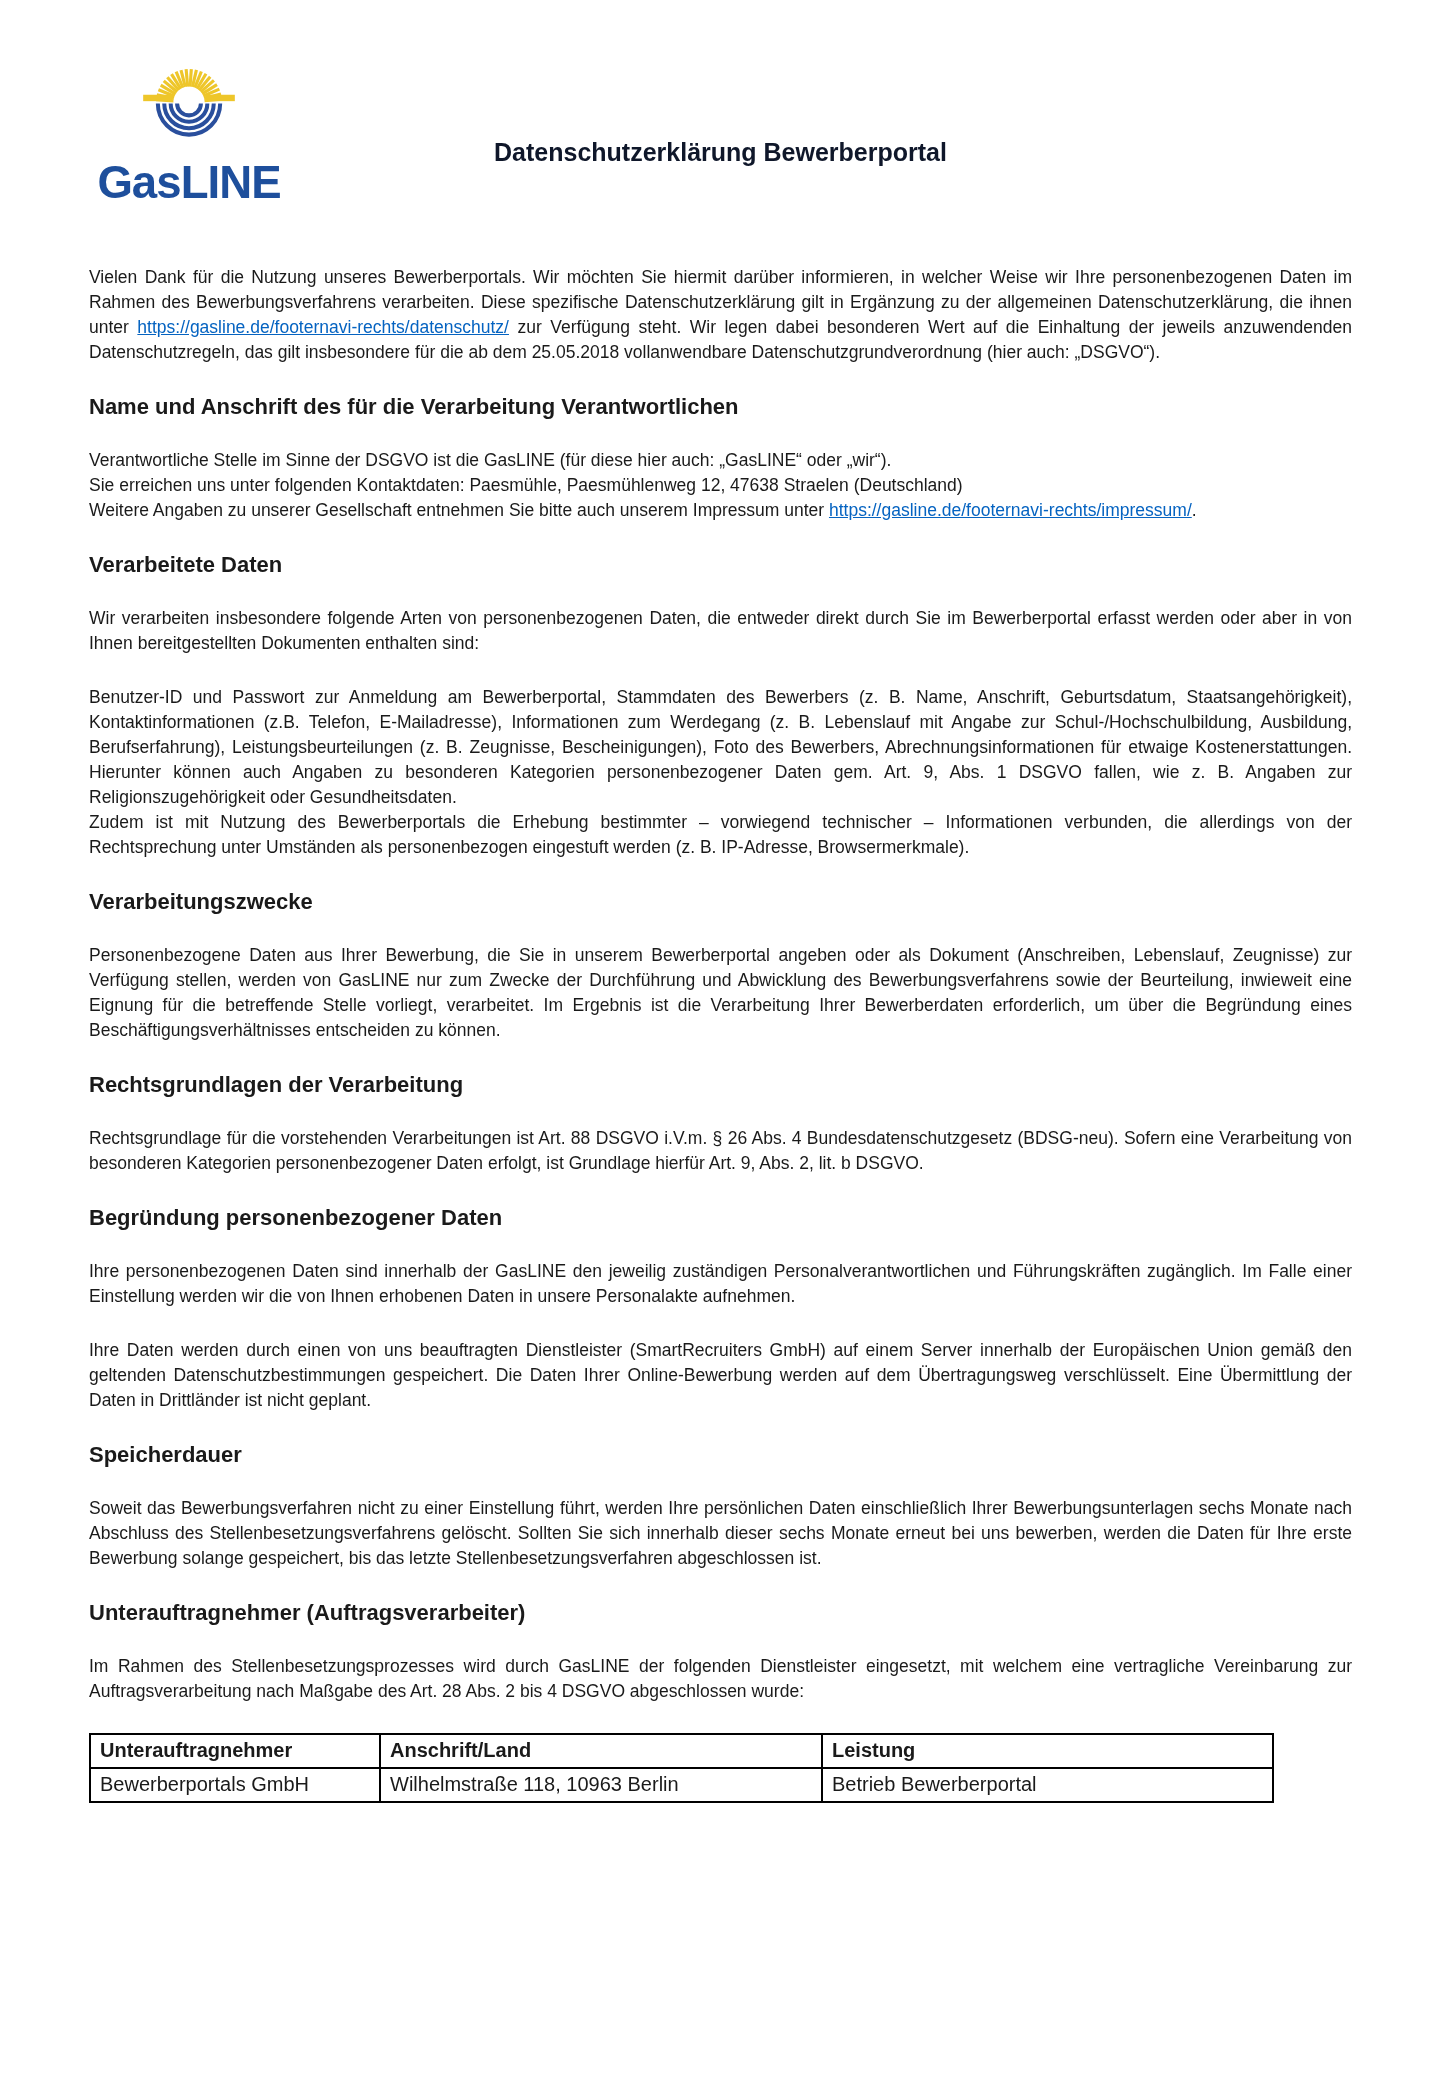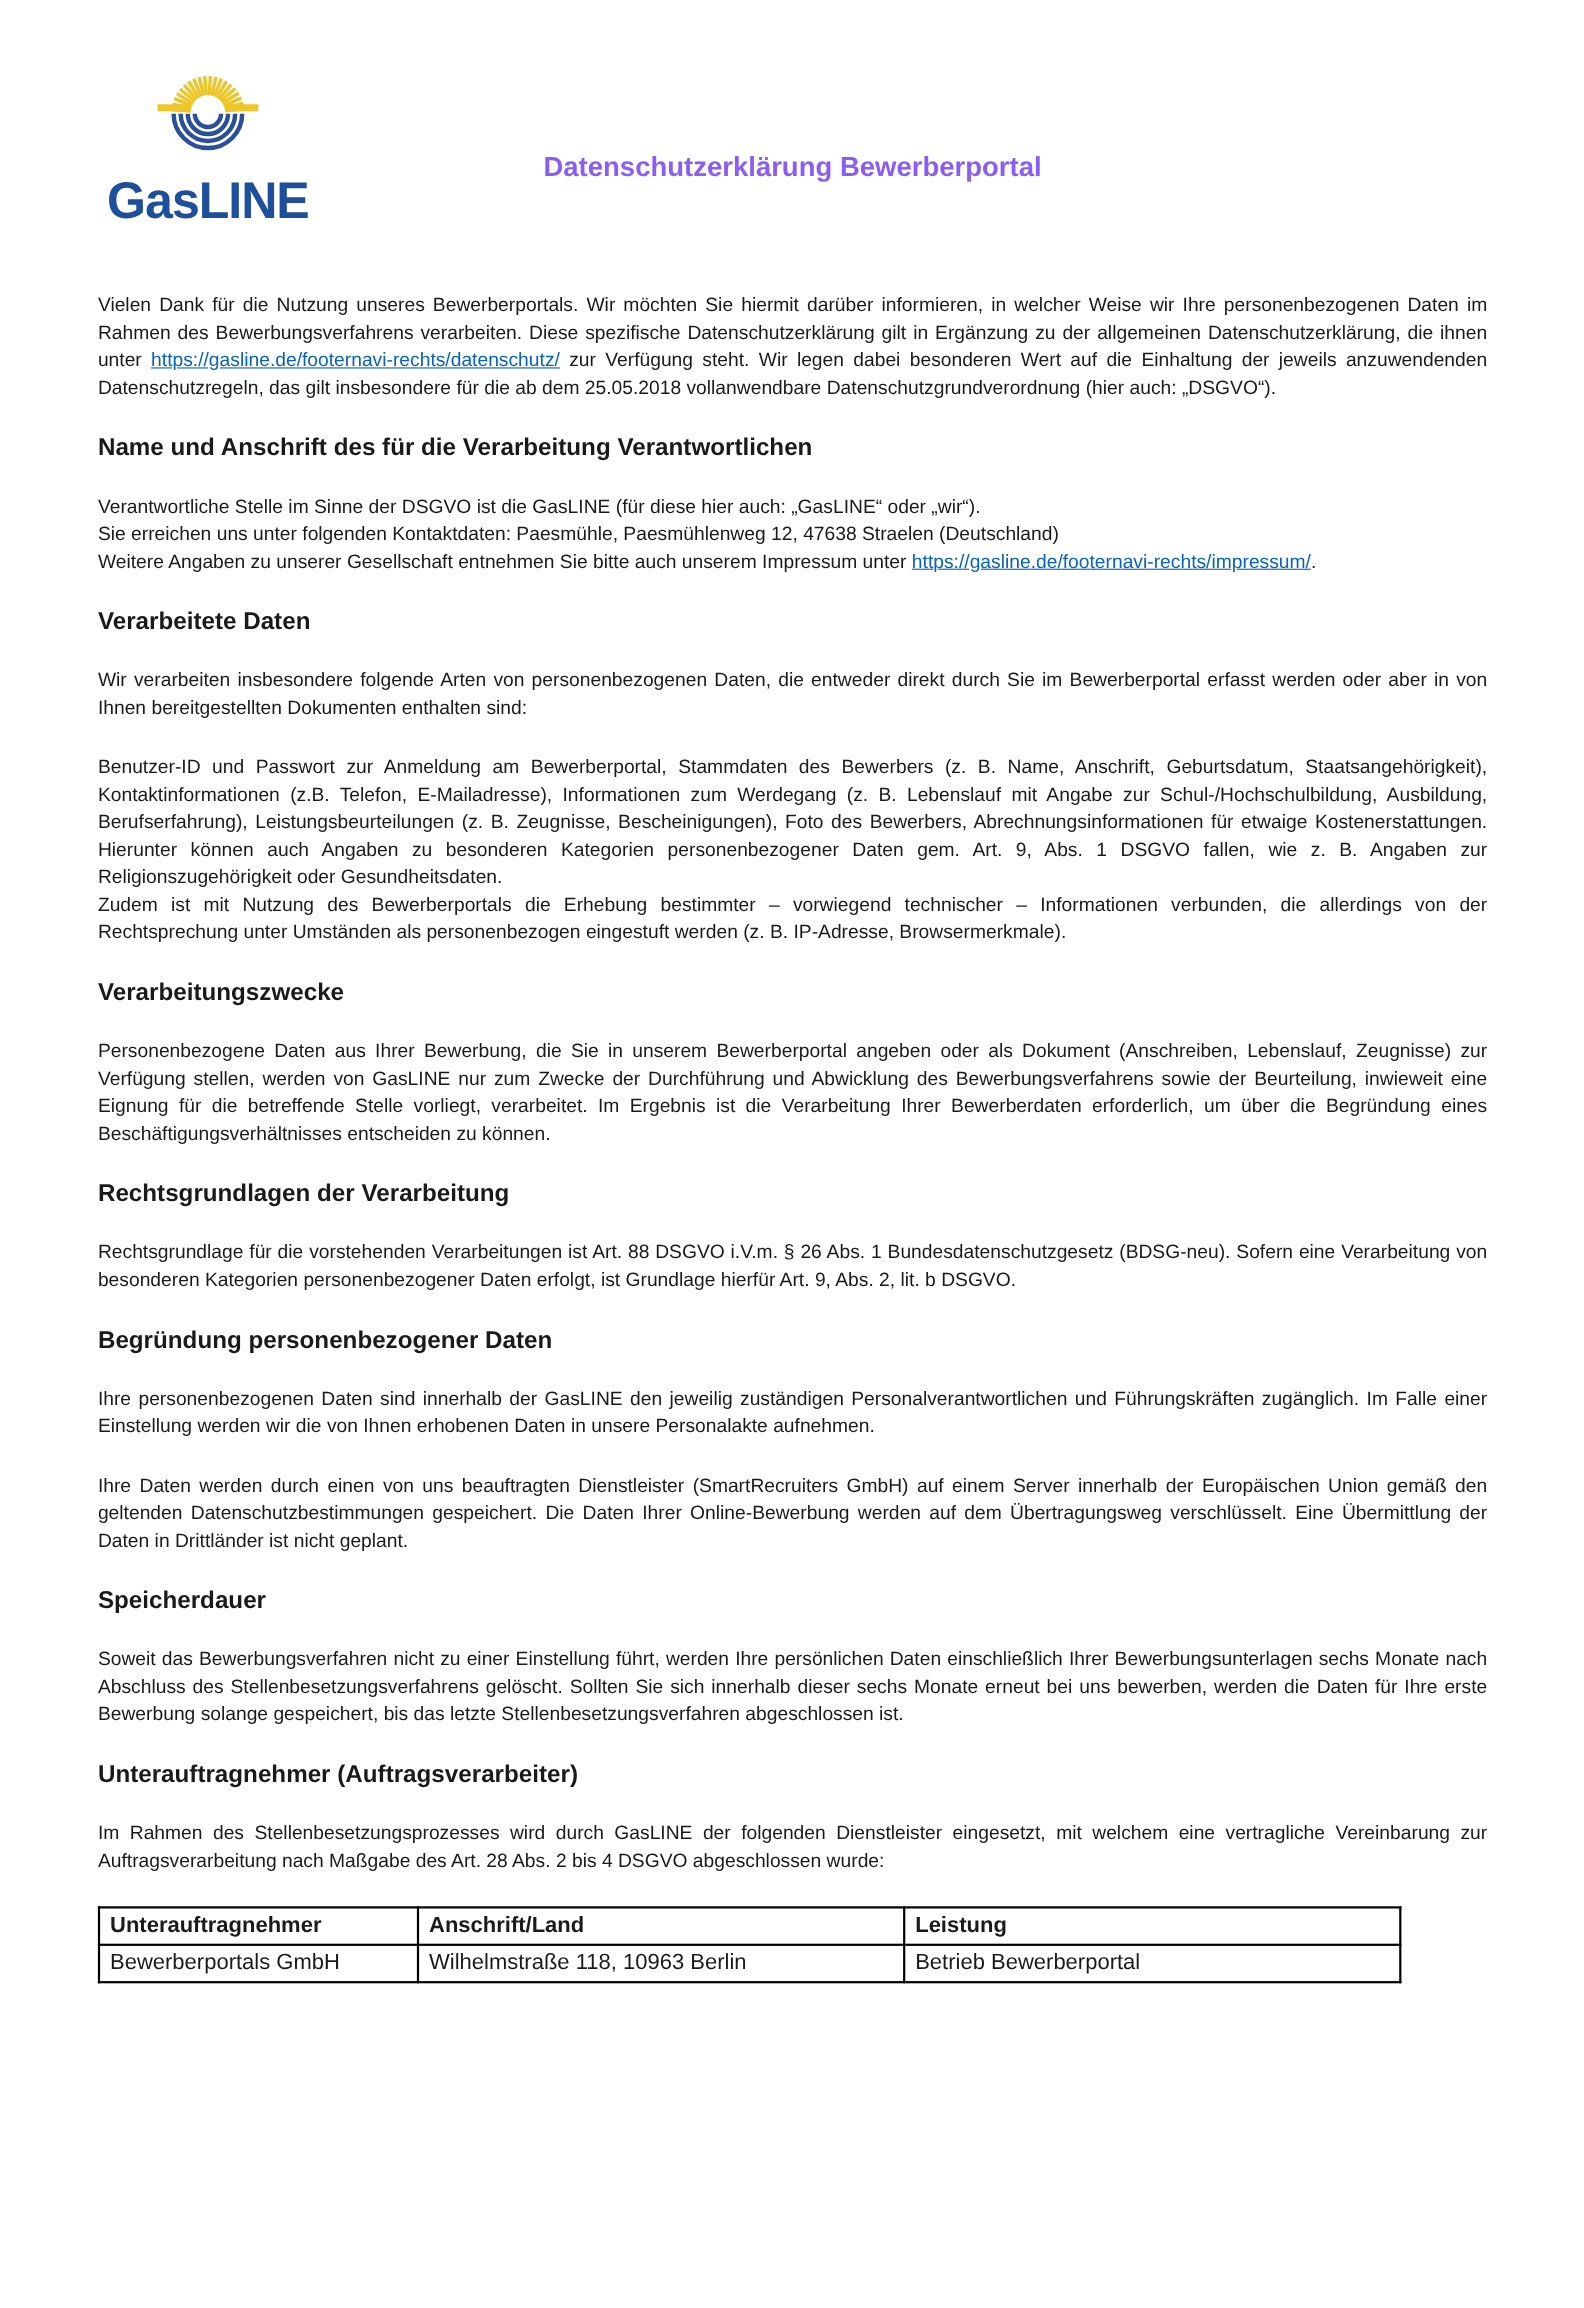--- a/index.html
+++ b/index.html
@@ -52,21 +52,21 @@
   }
   .doc-title {
     position: absolute;
     left: 0;
     right: 0;
     top: 138px;
     margin: 0;
     text-align: center;
     font-size: 25px;
     font-weight: 700;
-    color: #8b5cf6;
+    color: #0f172a;
   }
   
   .content {
     font-size: 17.5px;
     line-height: 25px;
   }
   .para {
     margin: 0 0 29px 0;
     text-align: justify;
   }
@@ -171,21 +171,21 @@
       <p class="para"><span>Benutzer-ID und Passwort zur Anmeldung am Bewerberportal, Stammdaten des Bewerbers (z. B. Name, Anschrift, Geburtsdatum, Staatsangehörigkeit), Kontaktinformationen (z.B. Telefon, E-Mailadresse), Informationen zum Werdegang (z. B. Lebenslauf mit Angabe zur Schul-/Hochschulbildung, Ausbildung, Berufserfahrung), Leistungsbeurteilungen (z. B. Zeugnisse, Bescheinigungen), Foto des Bewerbers, Abrechnungsinformationen für etwaige Kostenerstattungen. Hierunter können auch Angaben zu besonderen Kategorien personenbezogener Daten gem. Art. 9, Abs. 1 DSGVO fallen, wie z. B. Angaben zur Religionszugehörigkeit oder Gesundheitsdaten.</span><br><span>Zudem ist mit Nutzung des Bewerberportals die Erhebung bestimmter – vorwiegend technischer – Informationen verbunden, die allerdings von der Rechtsprechung unter Umständen als personenbezogen eingestuft werden (z. B. IP-Adresse, Browsermerkmale).</span></p>
     </section>
 
     <section>
       <h2 class="heading">Verarbeitungszwecke</h2>
       <p class="para">Personenbezogene Daten aus Ihrer Bewerbung, die Sie in unserem Bewerberportal angeben oder als Dokument (Anschreiben, Lebenslauf, Zeugnisse) zur Verfügung stellen, werden von GasLINE nur zum Zwecke der Durchführung und Abwicklung des Bewerbungsverfahrens sowie der Beurteilung, inwieweit eine Eignung für die betreffende Stelle vorliegt, verarbeitet. Im Ergebnis ist die Verarbeitung Ihrer Bewerberdaten erforderlich, um über die Begründung eines Beschäftigungsverhältnisses entscheiden zu können.</p>
     </section>
 
     <section>
       <h2 class="heading">Rechtsgrundlagen der Verarbeitung</h2>
-      <p class="para">Rechtsgrundlage für die vorstehenden Verarbeitungen ist Art. 88 DSGVO i.V.m. § 26 Abs. 1 Bundesdatenschutzgesetz (BDSG-neu). Sofern eine Verarbeitung von besonderen Kategorien personenbezogener Daten erfolgt, ist Grundlage hierfür Art. 9, Abs. 2, lit. b DSGVO.</p>
+      <p class="para">Rechtsgrundlage für die vorstehenden Verarbeitungen ist Art. 88 DSGVO i.V.m. § 26 Abs. 4 Bundesdatenschutzgesetz (BDSG-neu). Sofern eine Verarbeitung von besonderen Kategorien personenbezogener Daten erfolgt, ist Grundlage hierfür Art. 9, Abs. 2, lit. b DSGVO.</p>
     </section>
 
     <section>
       <h2 class="heading">Begründung personenbezogener Daten</h2>
       <p class="para">Ihre personenbezogenen Daten sind innerhalb der GasLINE den jeweilig zuständigen Personalverantwortlichen und Führungskräften zugänglich. Im Falle einer Einstellung werden wir die von Ihnen erhobenen Daten in unsere Personalakte aufnehmen.</p>
       <p class="para">Ihre Daten werden durch einen von uns beauftragten Dienstleister (SmartRecruiters GmbH) auf einem Server innerhalb der Europäischen Union gemäß den geltenden Datenschutzbestimmungen gespeichert. Die Daten Ihrer Online-Bewerbung werden auf dem Übertragungsweg verschlüsselt. Eine Übermittlung der Daten in Drittländer ist nicht geplant.</p>
     </section>
 
     <section>
       <h2 class="heading">Speicherdauer</h2>

